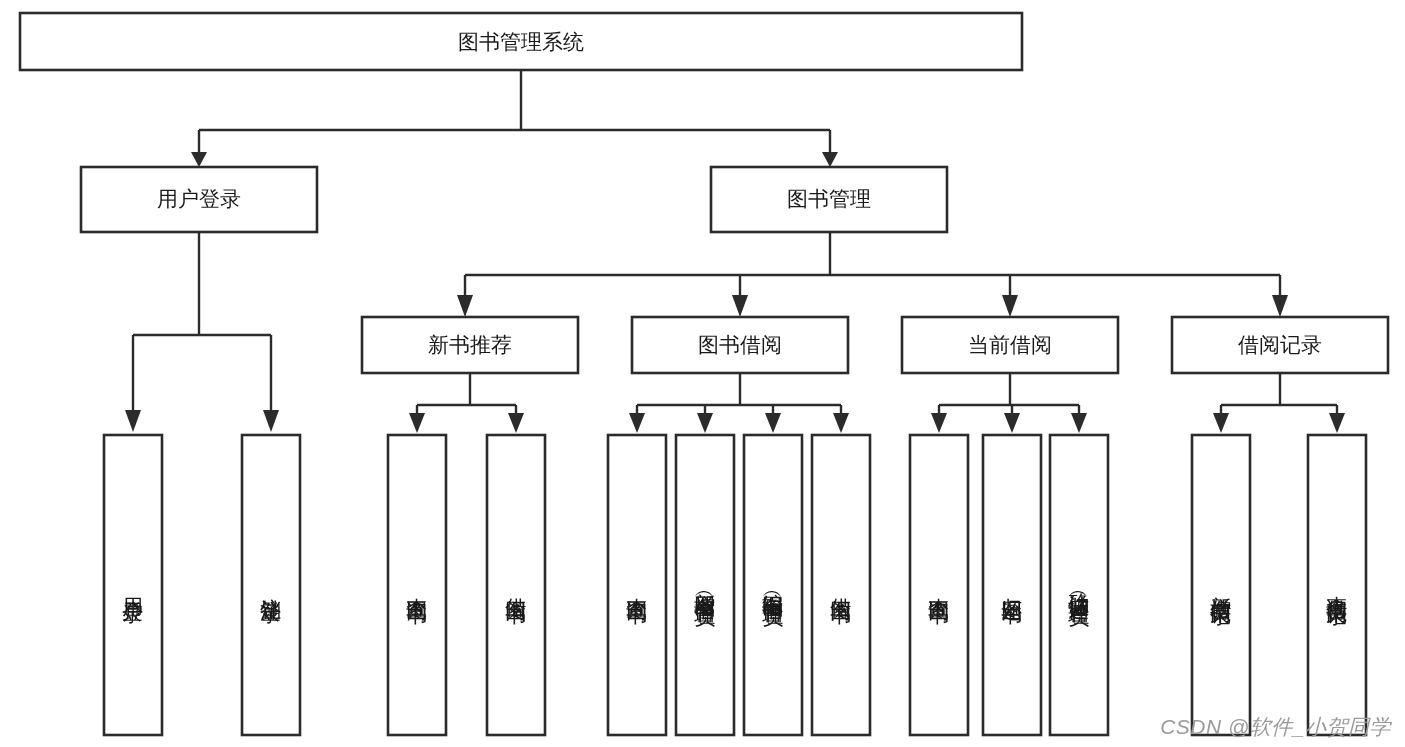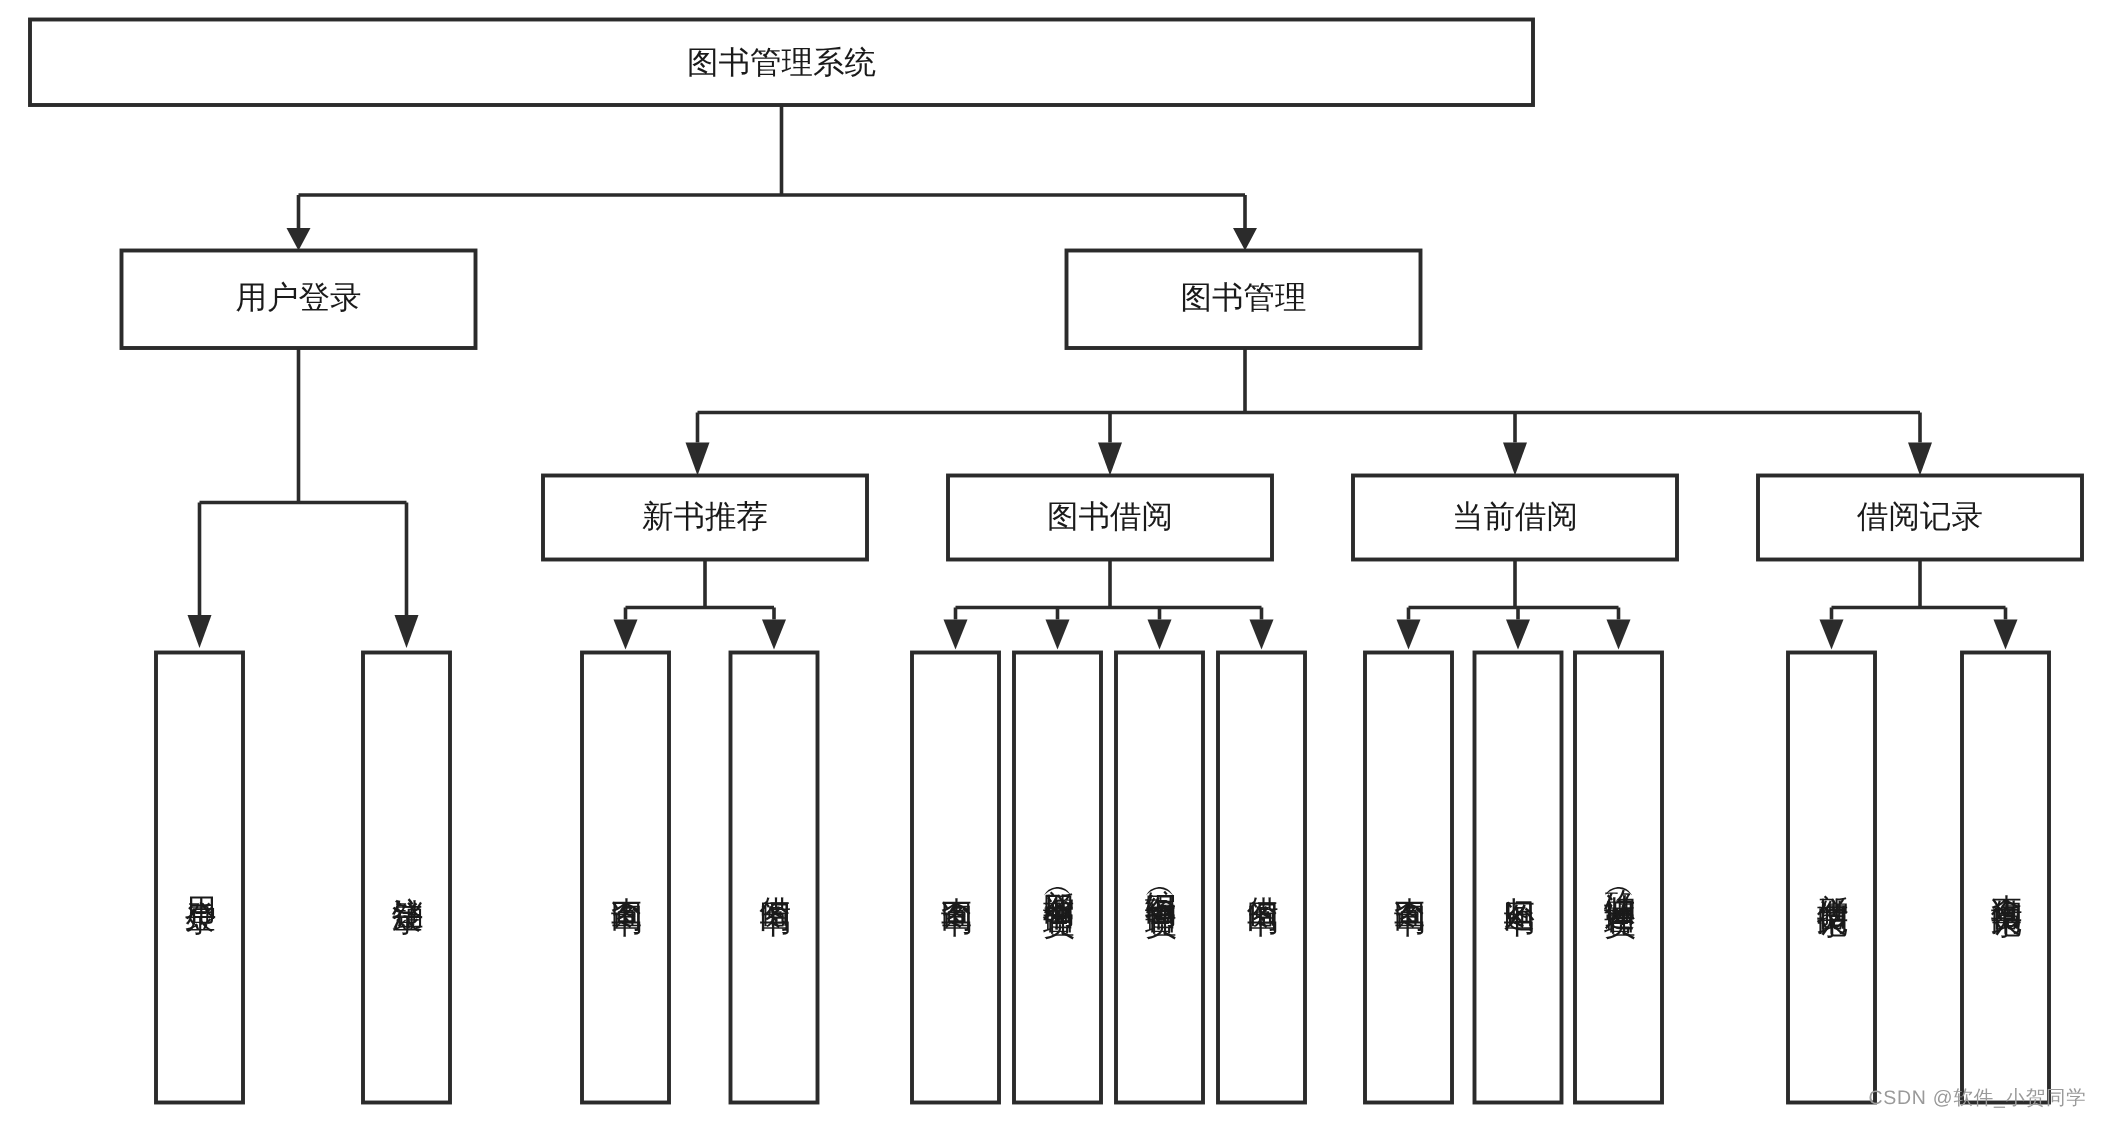--- a/index.html
+++ b/index.html
@@ -33,24 +33,25 @@
     font-size:21px;
     line-height:1.12;
     letter-spacing:2px;
     color:#1a1a1a;
     white-space:nowrap;
   }
   .watermark{
     position:absolute;
     right:14px;bottom:6px;
     font-family:"Liberation Sans","DejaVu Sans",sans-serif;
-    font-size:13px;
+    font-size:21px;
     color:#9a9a9a;
     white-space:nowrap;
     letter-spacing:0.5px;
+    font-style:italic;
   }
 </style>
 </head>
 <body>
 
 <svg id="diagram" viewBox="0 0 1405 747" xmlns="http://www.w3.org/2000/svg">
 
   <g>
 
     <path class="conn" d="M521,70 L521,130"></path>

